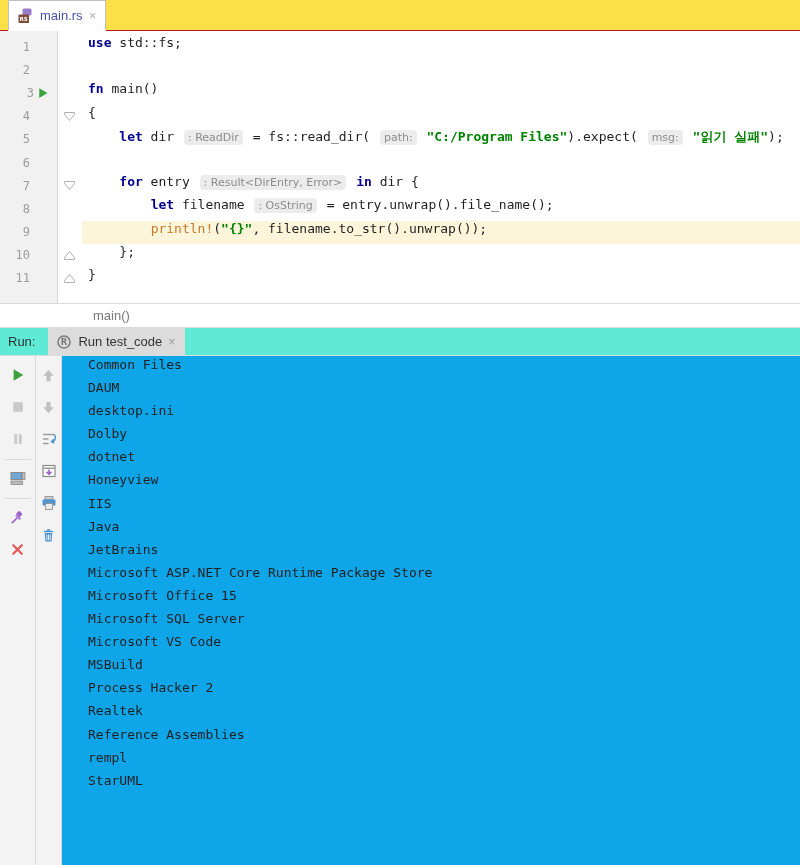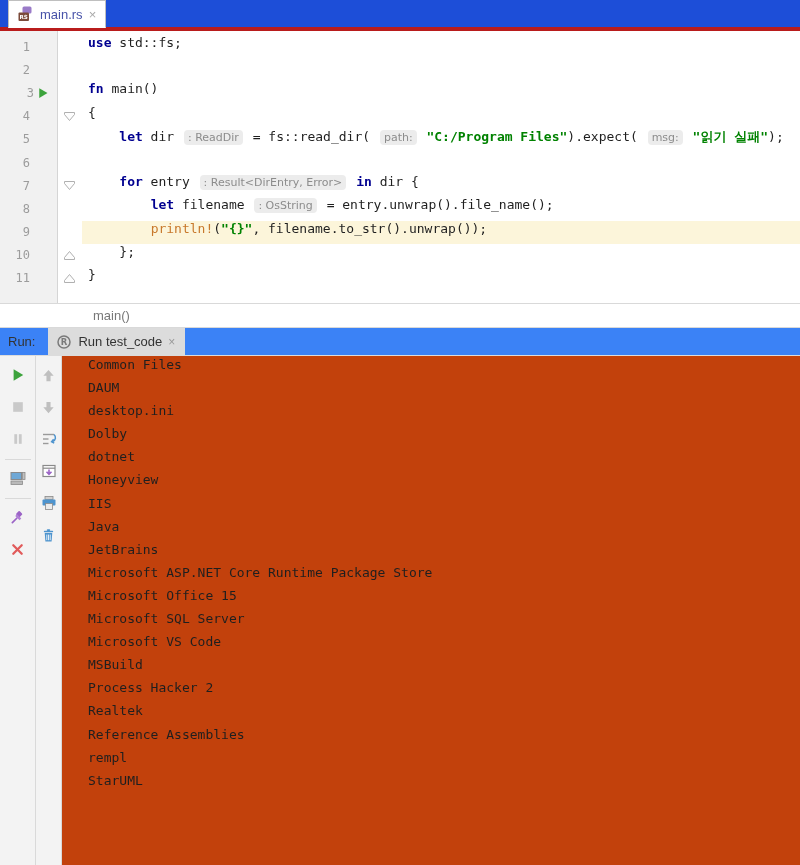--- a/index.html
+++ b/index.html
@@ -1,20 +1,20 @@
 <!DOCTYPE html>
 <html><head>
 <meta charset="utf-8">
 <style>
   * { margin:0; padding:0; box-sizing:border-box; }
   html,body { width:800px; height:865px; overflow:hidden; background:#fff;
               font-family:"Liberation Sans", sans-serif; }
 
   
-  .tabbar { height:31px; background:#1d4ed8; border-bottom:4px solid #b91c1c;
+  .tabbar { height:31px; background:#fde047; border-bottom:1px solid #b91c1c;
             display:flex; align-items:stretch; }
   .etab { margin-left:8px; margin-bottom:-1px; background:#fff;
           border:1px solid #bfbfbf; border-bottom:1px solid #fff;
           display:flex; align-items:center; gap:6px; padding:0 9px; z-index:2; }
   .etab-label { color:#4752A8; font-size:13px; }
   .etab-close { color:#a9a9a9; font-size:13px; line-height:1; cursor:pointer; }
 
   
   .editor { position:relative; height:272px; padding-top:4px; overflow:hidden; cursor:text;
             background:linear-gradient(90deg,#f1f1f1 0 57px,#d5d5d5 57px 58px,#ffffff 58px); }
@@ -35,39 +35,39 @@
   .tk-hint  { font-family:"DejaVu Sans", sans-serif; font-size:11px; color:#8c8c8c;
               background:#ececec; border-radius:4px; padding:1px 4px; margin:16px 2px; }
 
   
   .breadcrumbs { height:25px; border-top:1px solid #d9d9d9; border-bottom:1px solid #d9d9d9;
                  display:flex; align-items:center; padding-left:93px;
                  color:#787878; font-size:13px; background:#fff; }
   .breadcrumbs span { cursor:pointer; }
 
   
-  .run-header { height:28px; background:#3b82f6; border-bottom:1px solid #dcdcdc;
+  .run-header { height:28px; background:#5eead4; border-bottom:1px solid #dcdcdc;
                 display:flex; align-items:stretch; font-size:13px; color:#333; }
   .run-label { display:flex; align-items:center; padding-left:8px; }
   .run-tab { margin-left:13px; background:#dcdcdc; display:flex; align-items:center;
              gap:6px; padding:0 10px 0 8px; cursor:pointer; }
   .run-tab-close { color:#9a9a9a; font-size:12px; line-height:1; }
 
   
   .run-body { display:flex; height:509px; }
   .toolbar { flex:0 0 62px; display:flex; background:#f3f3f3; }
   .tcol { display:flex; flex-direction:column; align-items:center; padding-top:7px;
           border-right:1px solid #d9d9d9; }
   .tcol1 { flex:0 0 36px; }
   .tcol2 { flex:0 0 26px; }
   .tbtn { width:24px; height:24px; display:flex; align-items:center; justify-content:center;
           margin-bottom:8px; cursor:pointer; border-radius:3px; }
   .tsep { width:26px; height:1px; background:#d9d9d9; margin-bottom:6px; }
 
-  .console { flex:1; background:#c2410c; padding:1px 0 0 26px; overflow:hidden; cursor:text; }
+  .console { flex:1; background:#0ea5e9; padding:1px 0 0 26px; overflow:hidden; cursor:text; }
   .console-line { height:23.1px; line-height:23.1px; white-space:pre;
                   font:13px "DejaVu Sans Mono", monospace; color:#1f1f1f; }
 </style>
 </head>
 <body>
 
 <div>
 
   <div class="tabbar">
     <div class="etab">

